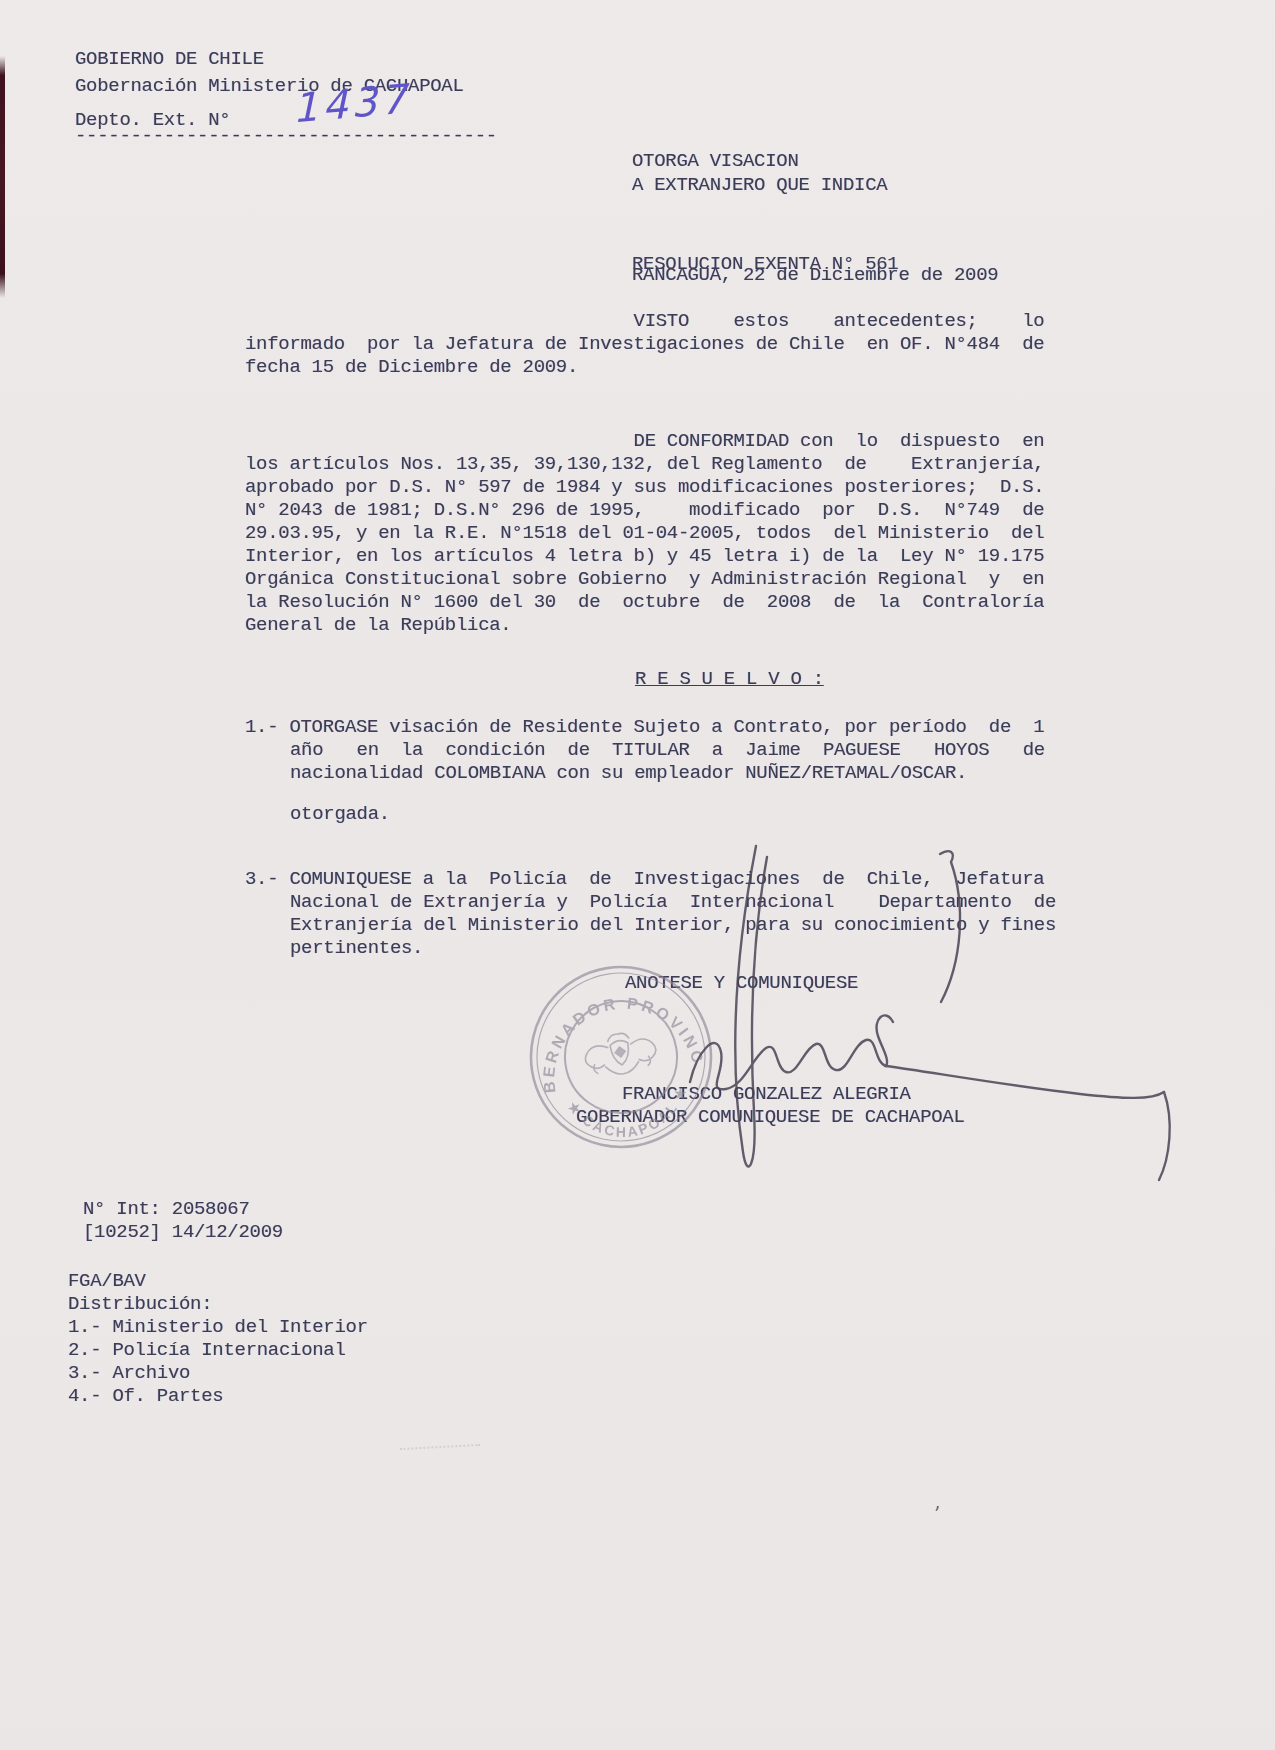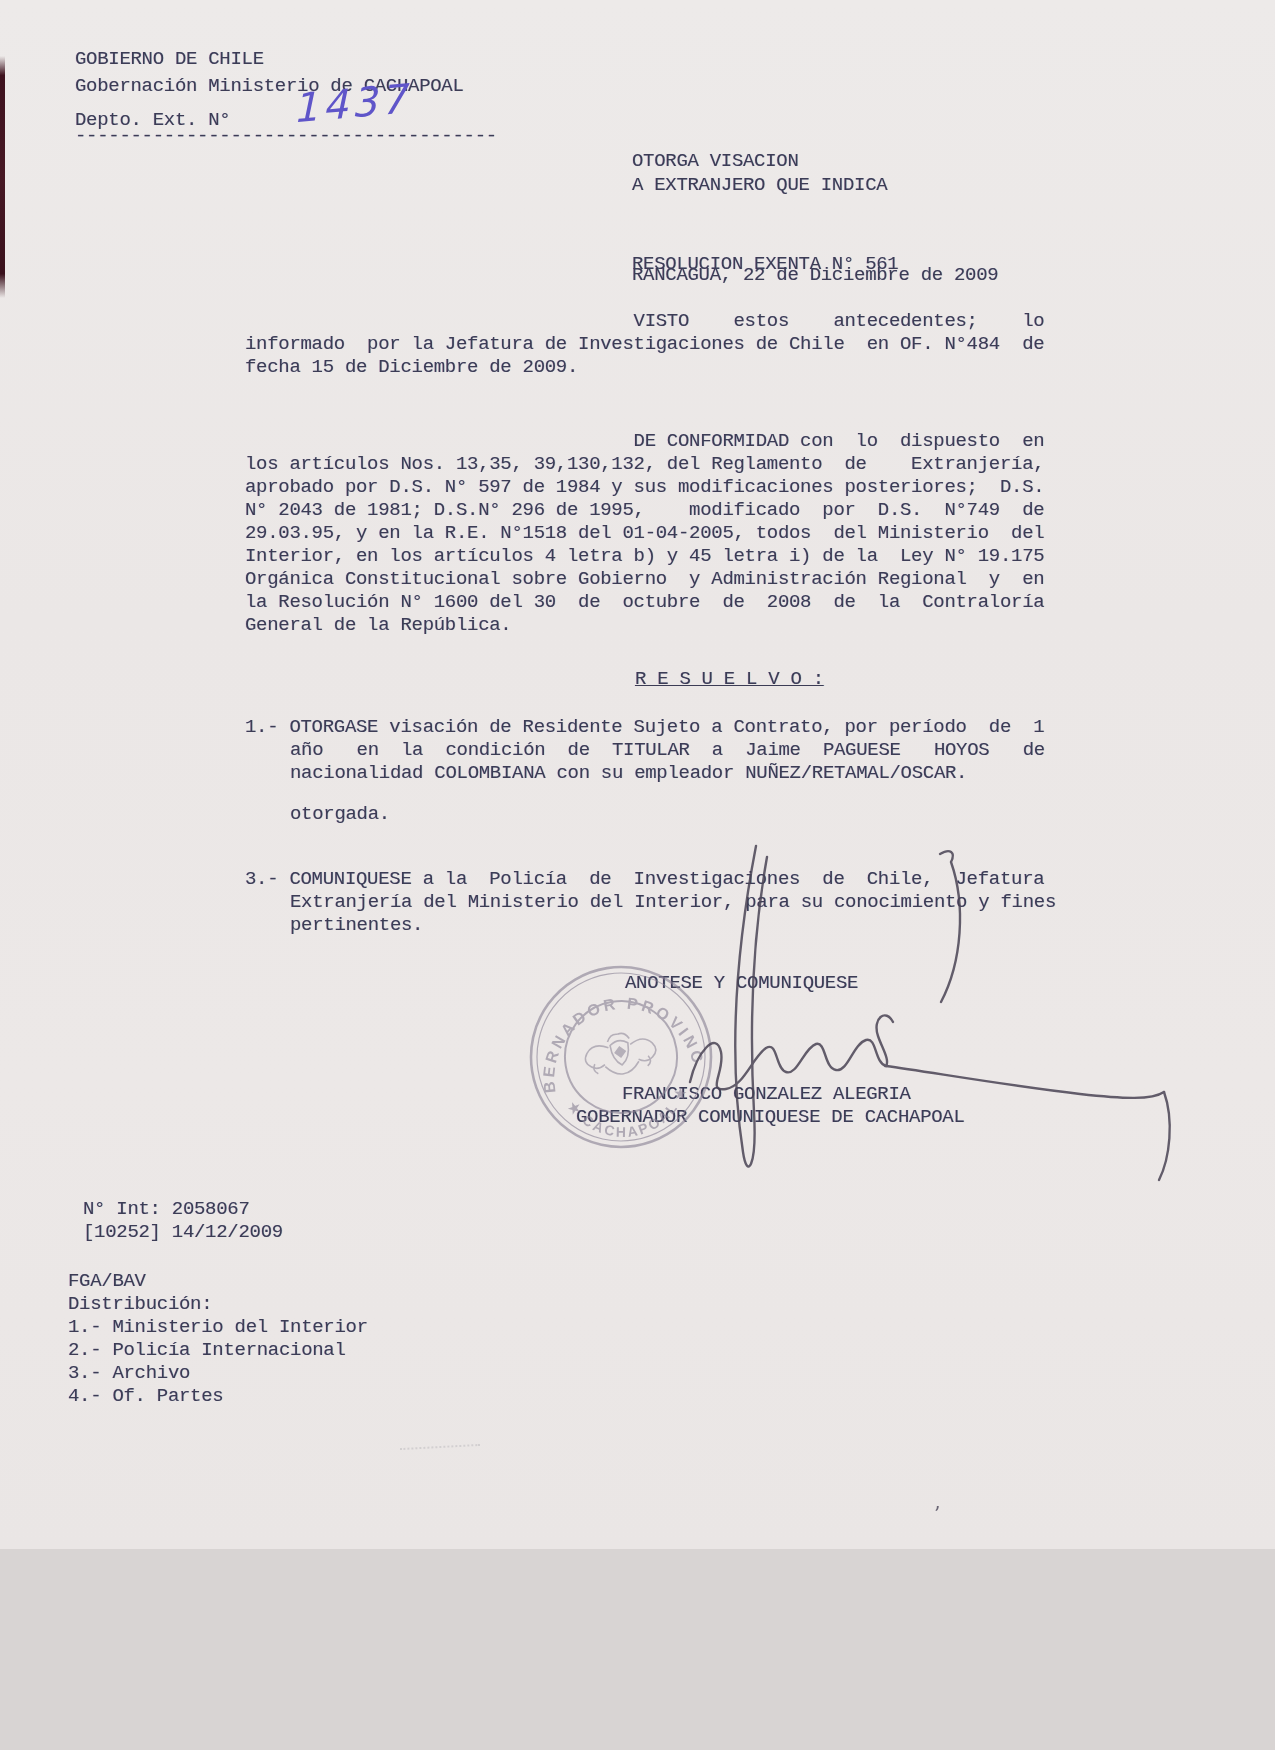--- a/index.html
+++ b/index.html
@@ -1,19 +1,19 @@
 <!DOCTYPE html>
 <html><head>
 <meta charset="utf-8">
 <style>
   html,body{margin:0;padding:0;}
   body{background:#d8d4d3;}
   .page{
     position:relative;
-    width:1275px;height:1549px;
+    width:1275px;height:1750px;
     margin:0 auto;
     background:linear-gradient(180deg,#edeae9 0%,#ebe7e6 40%,#ece8e7 70%,#eae6e5 100%);
     overflow:hidden;
     font-family:"Liberation Mono","DejaVu Sans Mono",monospace;
     color:#3c3c55;
   }
   .line{
     white-space:pre;
     font-size:19px;
     line-height:23px;
@@ -94,20 +94,21 @@
     <div class="line cont">año   en  la  condición  de  TITULAR  a  Jaime  PAGUESE   HOYOS   de</div>
     <div class="line cont">nacionalidad COLOMBIANA con su empleador NUÑEZ/RETAMAL/OSCAR.</div>
   </div>
 
   <div class="abs" style="left:245px;top:803px;">
     <div class="line cont">otorgada.</div>
   </div>
 
   <div class="abs" style="left:245px;top:868px;">
     <div class="line">3.- COMUNIQUESE a la  Policía  de  Investigaciones  de  Chile,  Jefatura</div>
+    <div class="line cont">Nacional de Extranjería y  Policía  Internacional    Departamento  de</div>
     <div class="line cont">Extranjería del Ministerio del Interior, para su conocimiento y fines</div>
     <div class="line cont">pertinentes.</div>
   </div>
 
   <div class="abs line" style="left:625px;top:972px;">ANOTESE Y COMUNIQUESE</div>
   <div class="abs line" style="left:622px;top:1083px;">FRANCISCO GONZALEZ ALEGRIA</div>
   <div class="abs line" style="left:576px;top:1106px;">GOBERNADOR COMUNIQUESE DE CACHAPOAL</div>
 
   <svg class="stamp" width="194" height="194" viewBox="0 0 194 194">
     <g fill="none" stroke="#8b8496">

